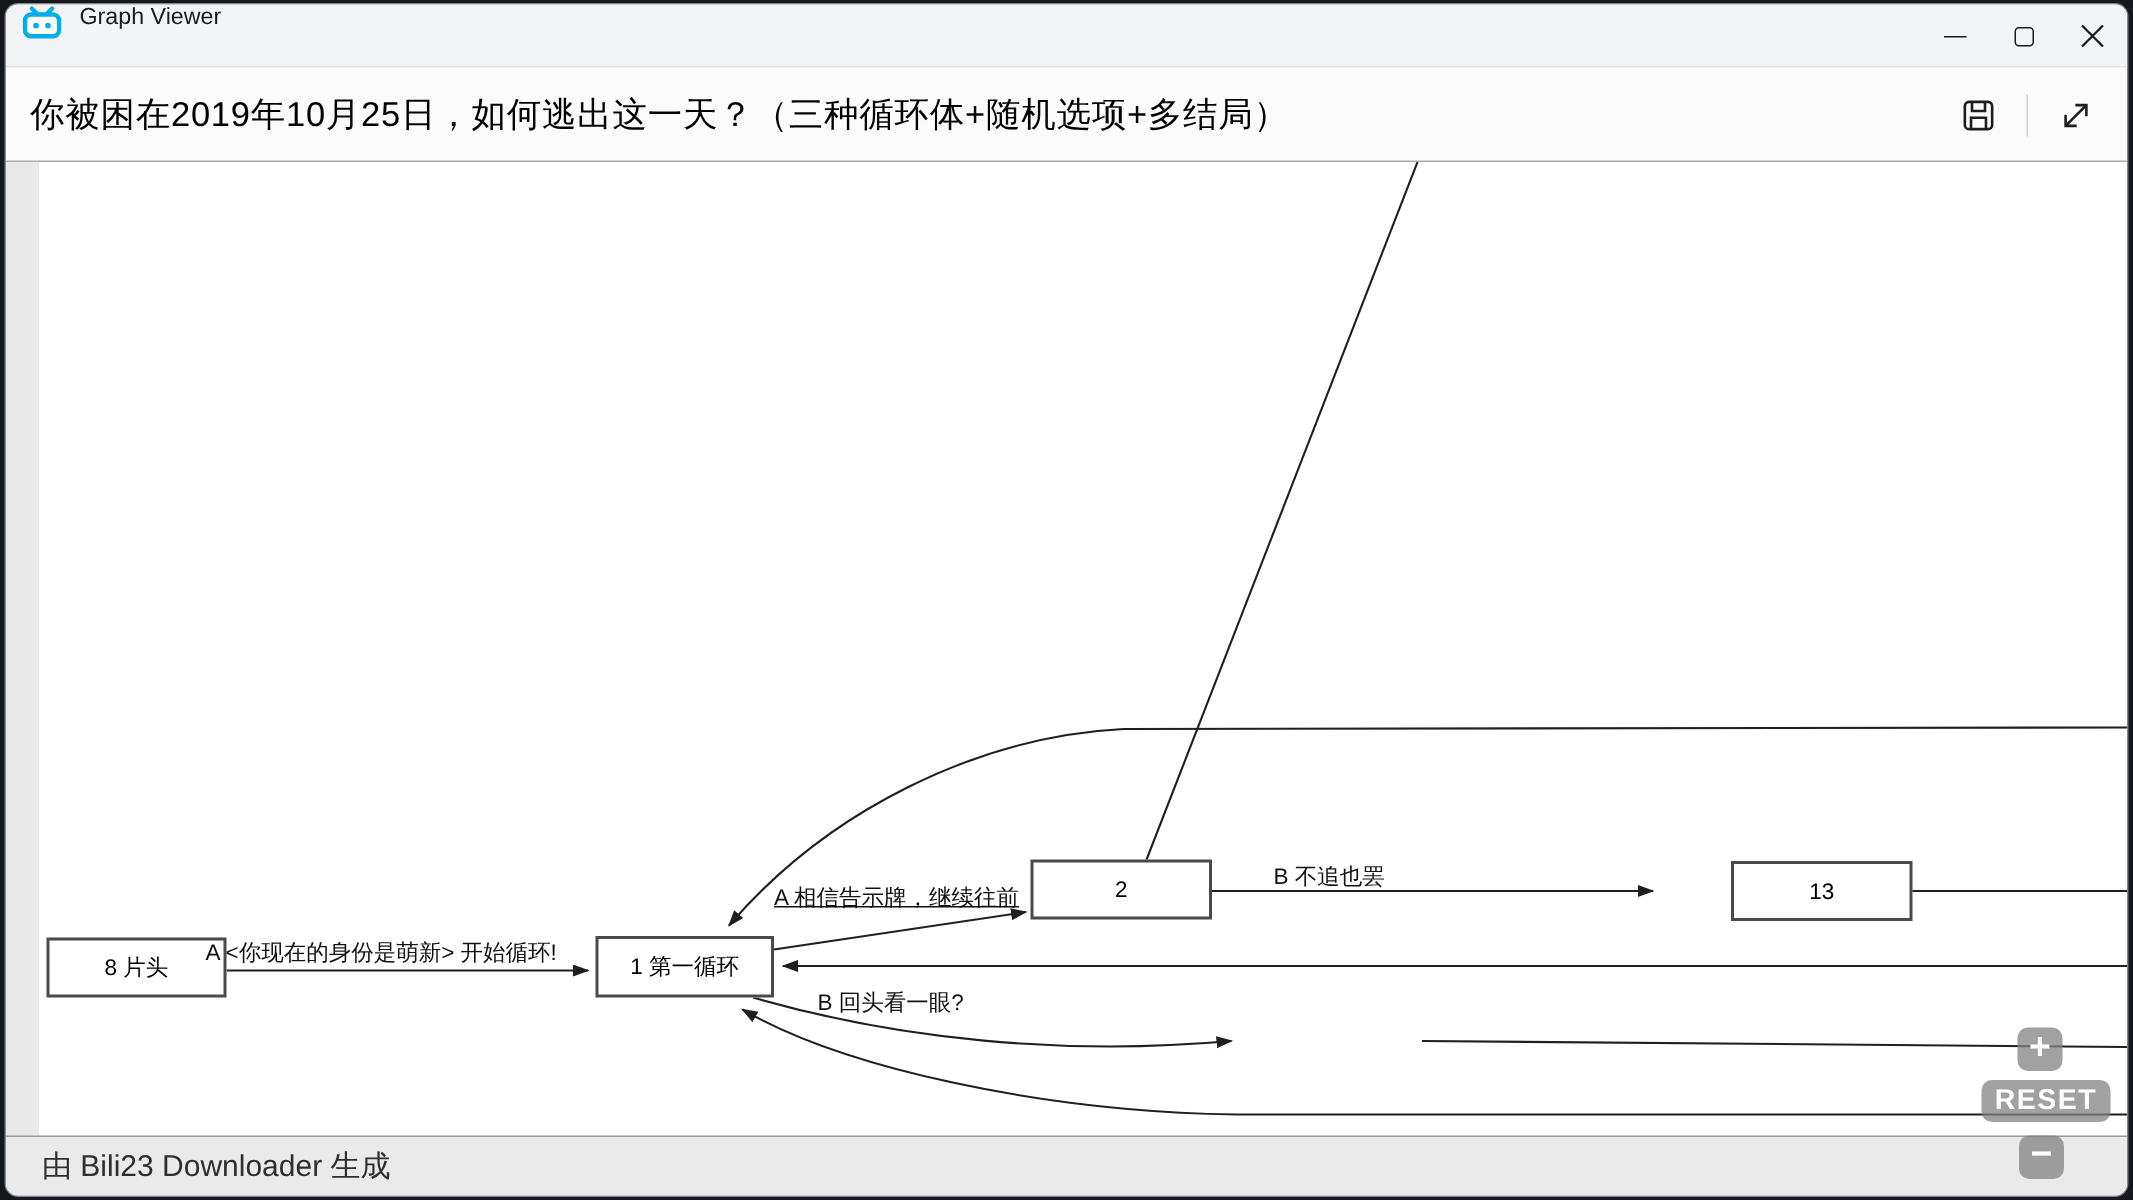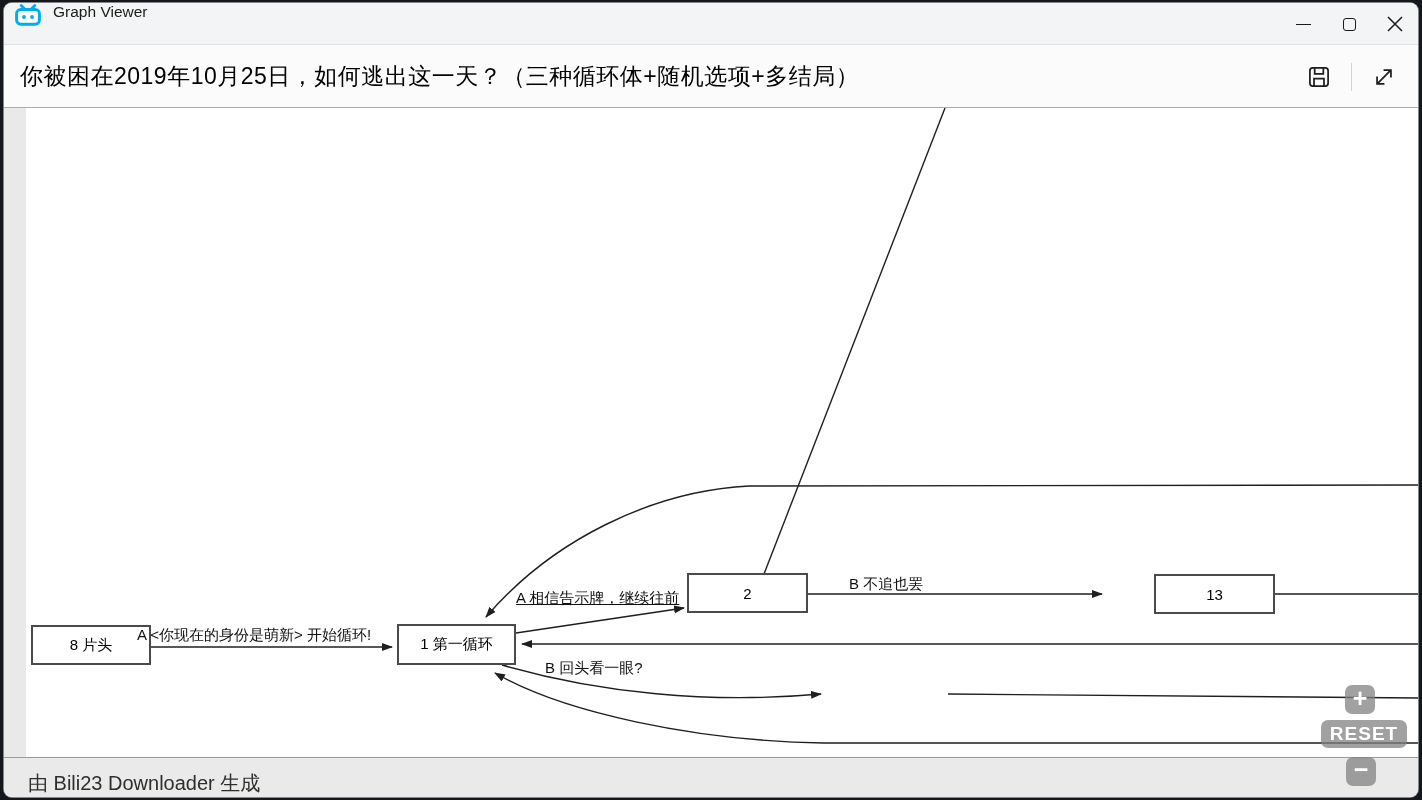--- a/index.html
+++ b/index.html
@@ -59,21 +59,21 @@
   .node-13 { left: 1104px; top: 466px; width: 121px; height: 40px; margin-left: 46px; }
   .node-12 { left: 823px; top: 563px; width: 121px; height: 40px; }
   .elabel-0 { left: 133px; top: 518px; }
   .elabel-1 { left: 512px; top: 481px; text-decoration: underline; }
   .elabel-2 { left: 845px; top: 467px; }
   .elabel-3 { left: 541px; top: 551px; }
   
   .statusbar {
     position: absolute; left: 0; top: 754px; width: 100%; height: 40px;
     background: #eaeaea; border-top: 1px solid #9a9a9a;
-    display: flex; align-items: flex-end;
+    display: flex; align-items: center;
   }
   .statusbar-text { margin-left: 24px; font-size: 20px; color: #2e2e2e; }
   
   .zoom-btn {
     position: absolute; z-index: 10; border: none; cursor: pointer;
     background: rgba(128,128,128,0.74); color: #ffffff; border-radius: 7px;
     display: flex; align-items: center; justify-content: center;
     font-family: "Liberation Sans", "DejaVu Sans", sans-serif;
   }
   .zoom-in  { left: 1341px; top: 682px; width: 30px; height: 29px; font-size: 25px; font-weight: 700; padding-bottom: 3px; }

